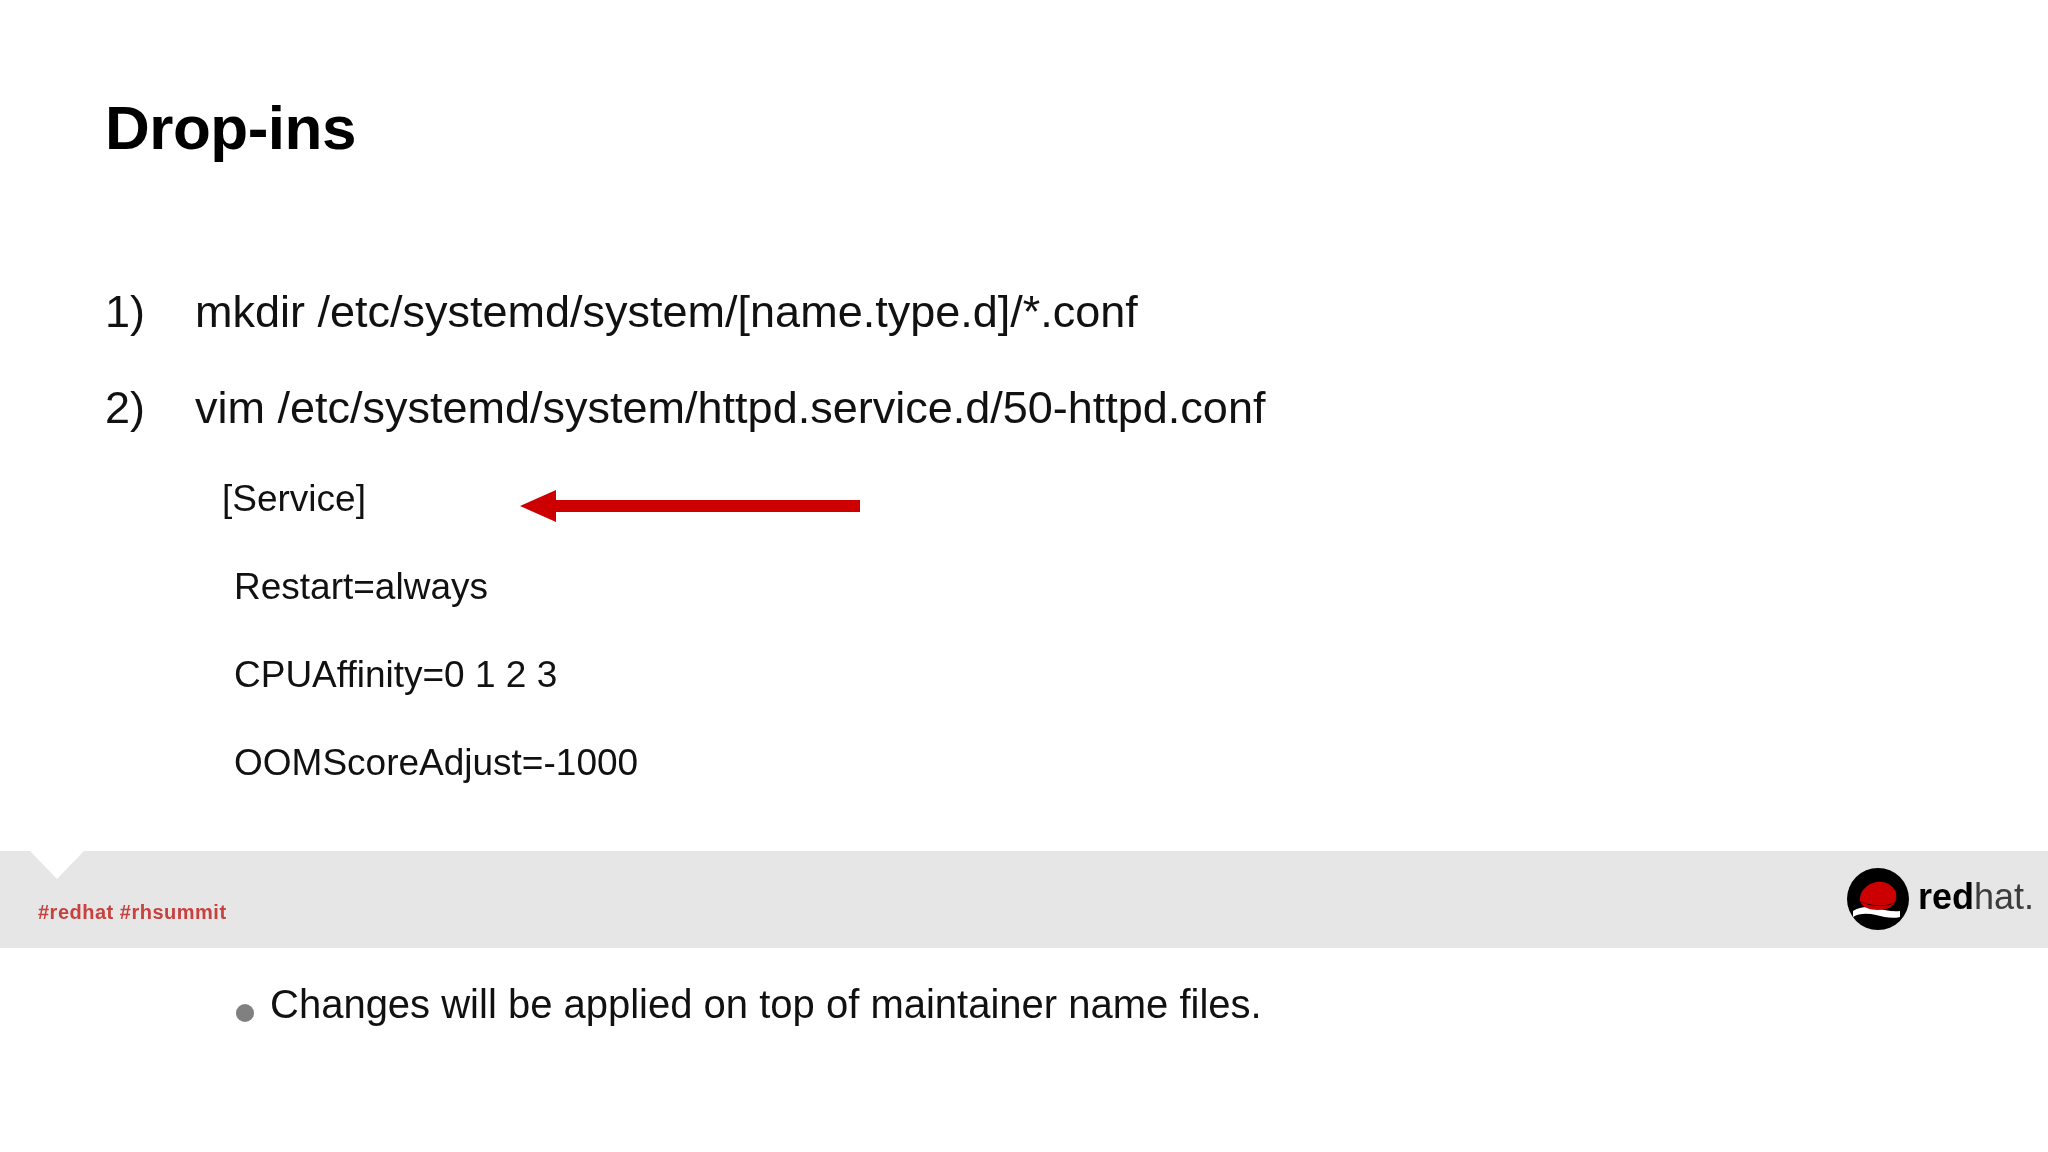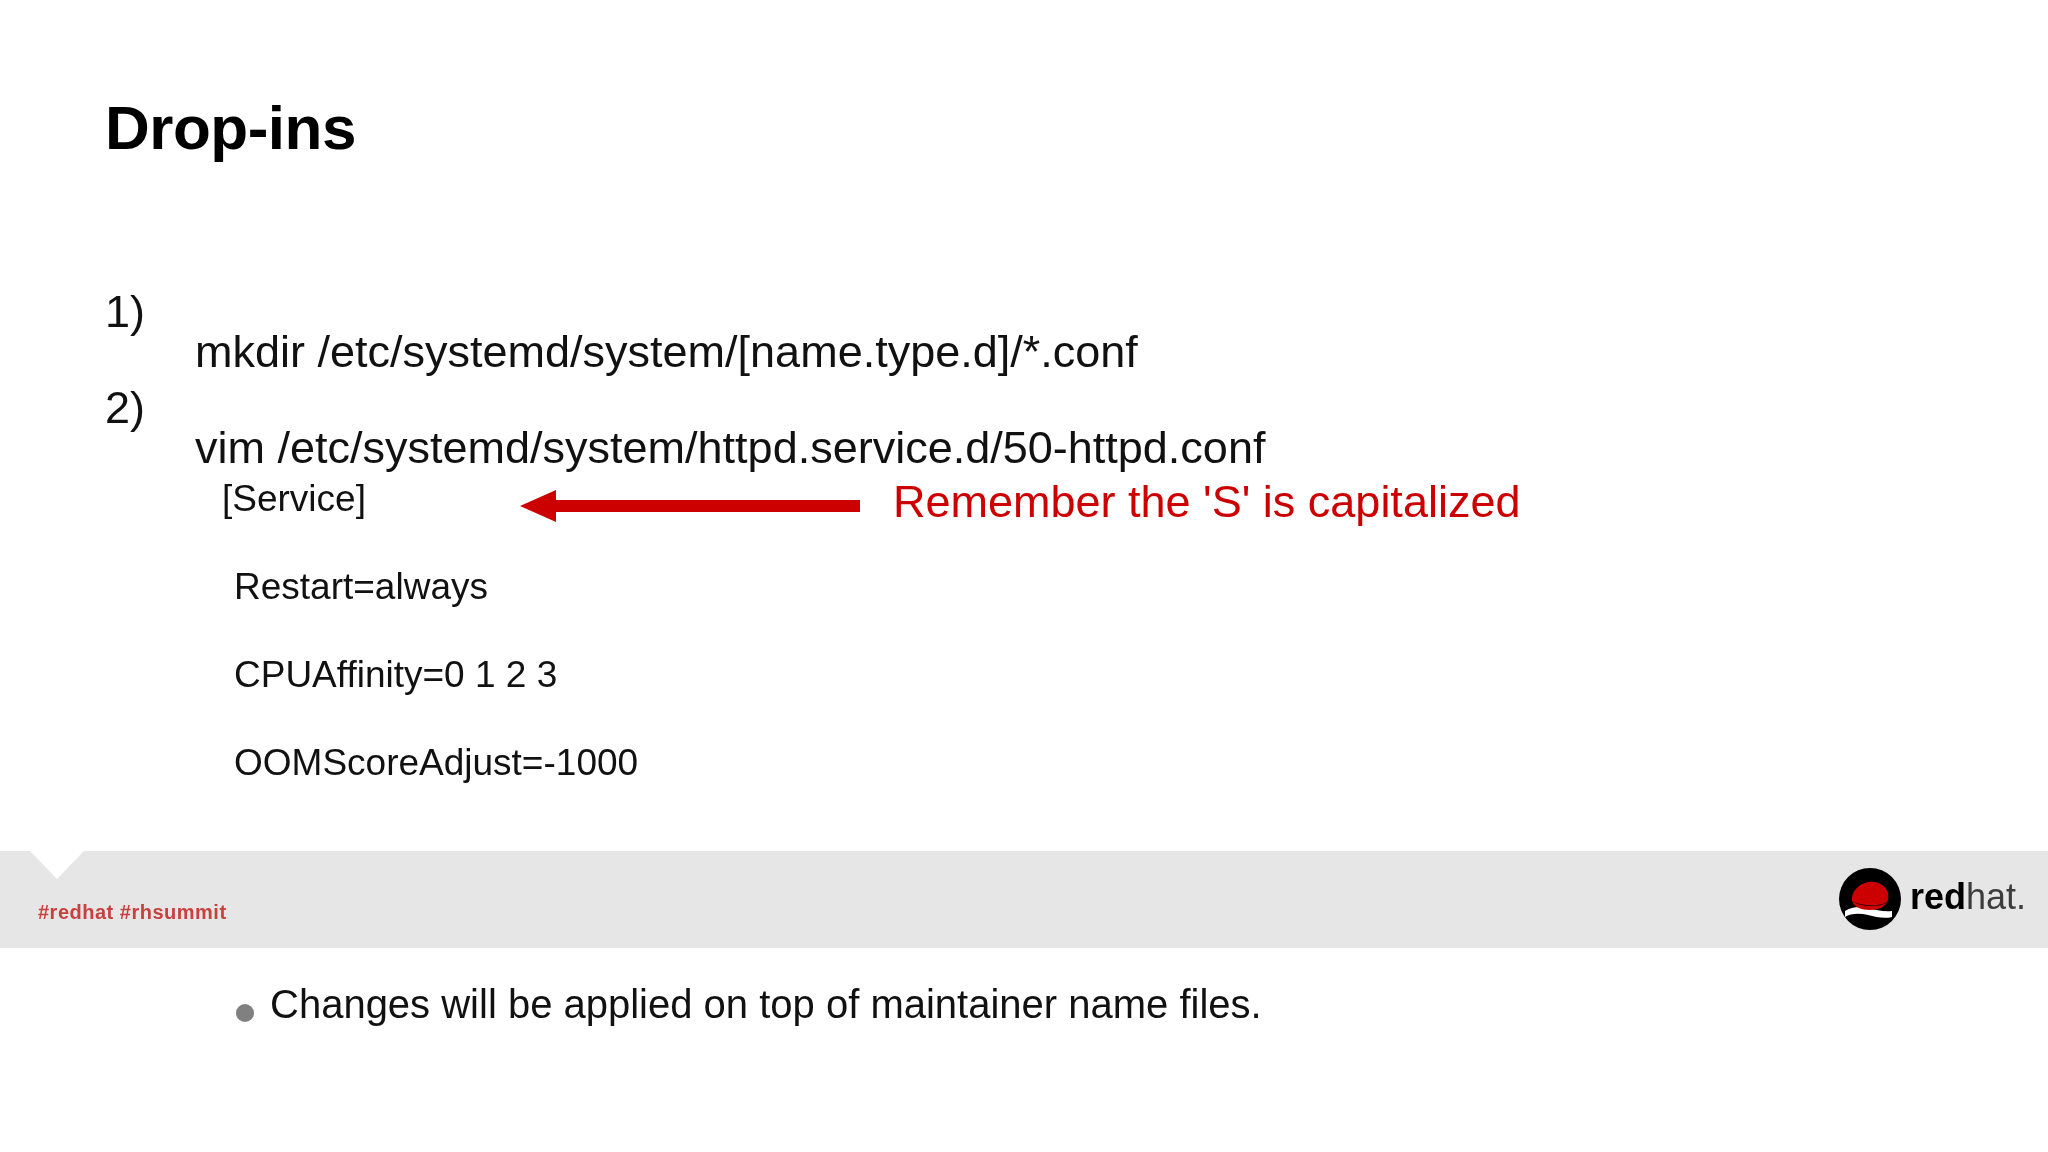--- a/index.html
+++ b/index.html
@@ -54,21 +54,20 @@
     width: 70px;
     font-size: 45px;
     color: #111111;
   }
   .num-text {
     position: absolute;
     left: 195px;
     top: 0;
     font-size: 45px;
     color: #111111;
-    margin-top: 40px;
   }
 
   .cfg-line {
     position: relative;
     height: 88px;
     white-space: nowrap;
     margin-left: 12px;
   }
   .cfg-text {
     position: absolute;
@@ -149,21 +148,21 @@
     font-size: 20px;
     font-weight: bold;
     color: #C7413F;
     letter-spacing: 0.5px;
     white-space: nowrap;
   }
 
   
   .rh-logo {
     position: absolute;
-    right: 20px;
+    right: 12px;
     top: 14px;
     width: 190px;
     height: 70px;
   }
   .rh-mark {
     position: absolute;
     left: 0;
     top: 2px;
     width: 64px;
     height: 64px;
@@ -204,21 +203,20 @@
       <span class="num-marker">2)</span>
       <span class="num-text">vim /etc/systemd/system/httpd.service.d/50-httpd.conf</span>
     </div>
 
     <div class="annotation-row">
       <span class="cfg-text">[Service]</span>
       <svg class="annotation-arrow" viewBox="0 0 340 44">
         <polygon points="0,22 36,6 36,38" fill="#CC0000"></polygon>
         <rect x="34" y="16" width="306" height="12" fill="#CC0000"></rect>
       </svg>
-      <span class="annotation-text">Remember the 'S' is capitalized</span>
     </div>
 
     <div class="cfg-line">
       <span class="cfg-text">Restart=always</span>
     </div>
     <div class="cfg-line">
       <span class="cfg-text">CPUAffinity=0 1 2 3</span>
     </div>
     <div class="cfg-line">
       <span class="cfg-text">OOMScoreAdjust=-1000</span>

